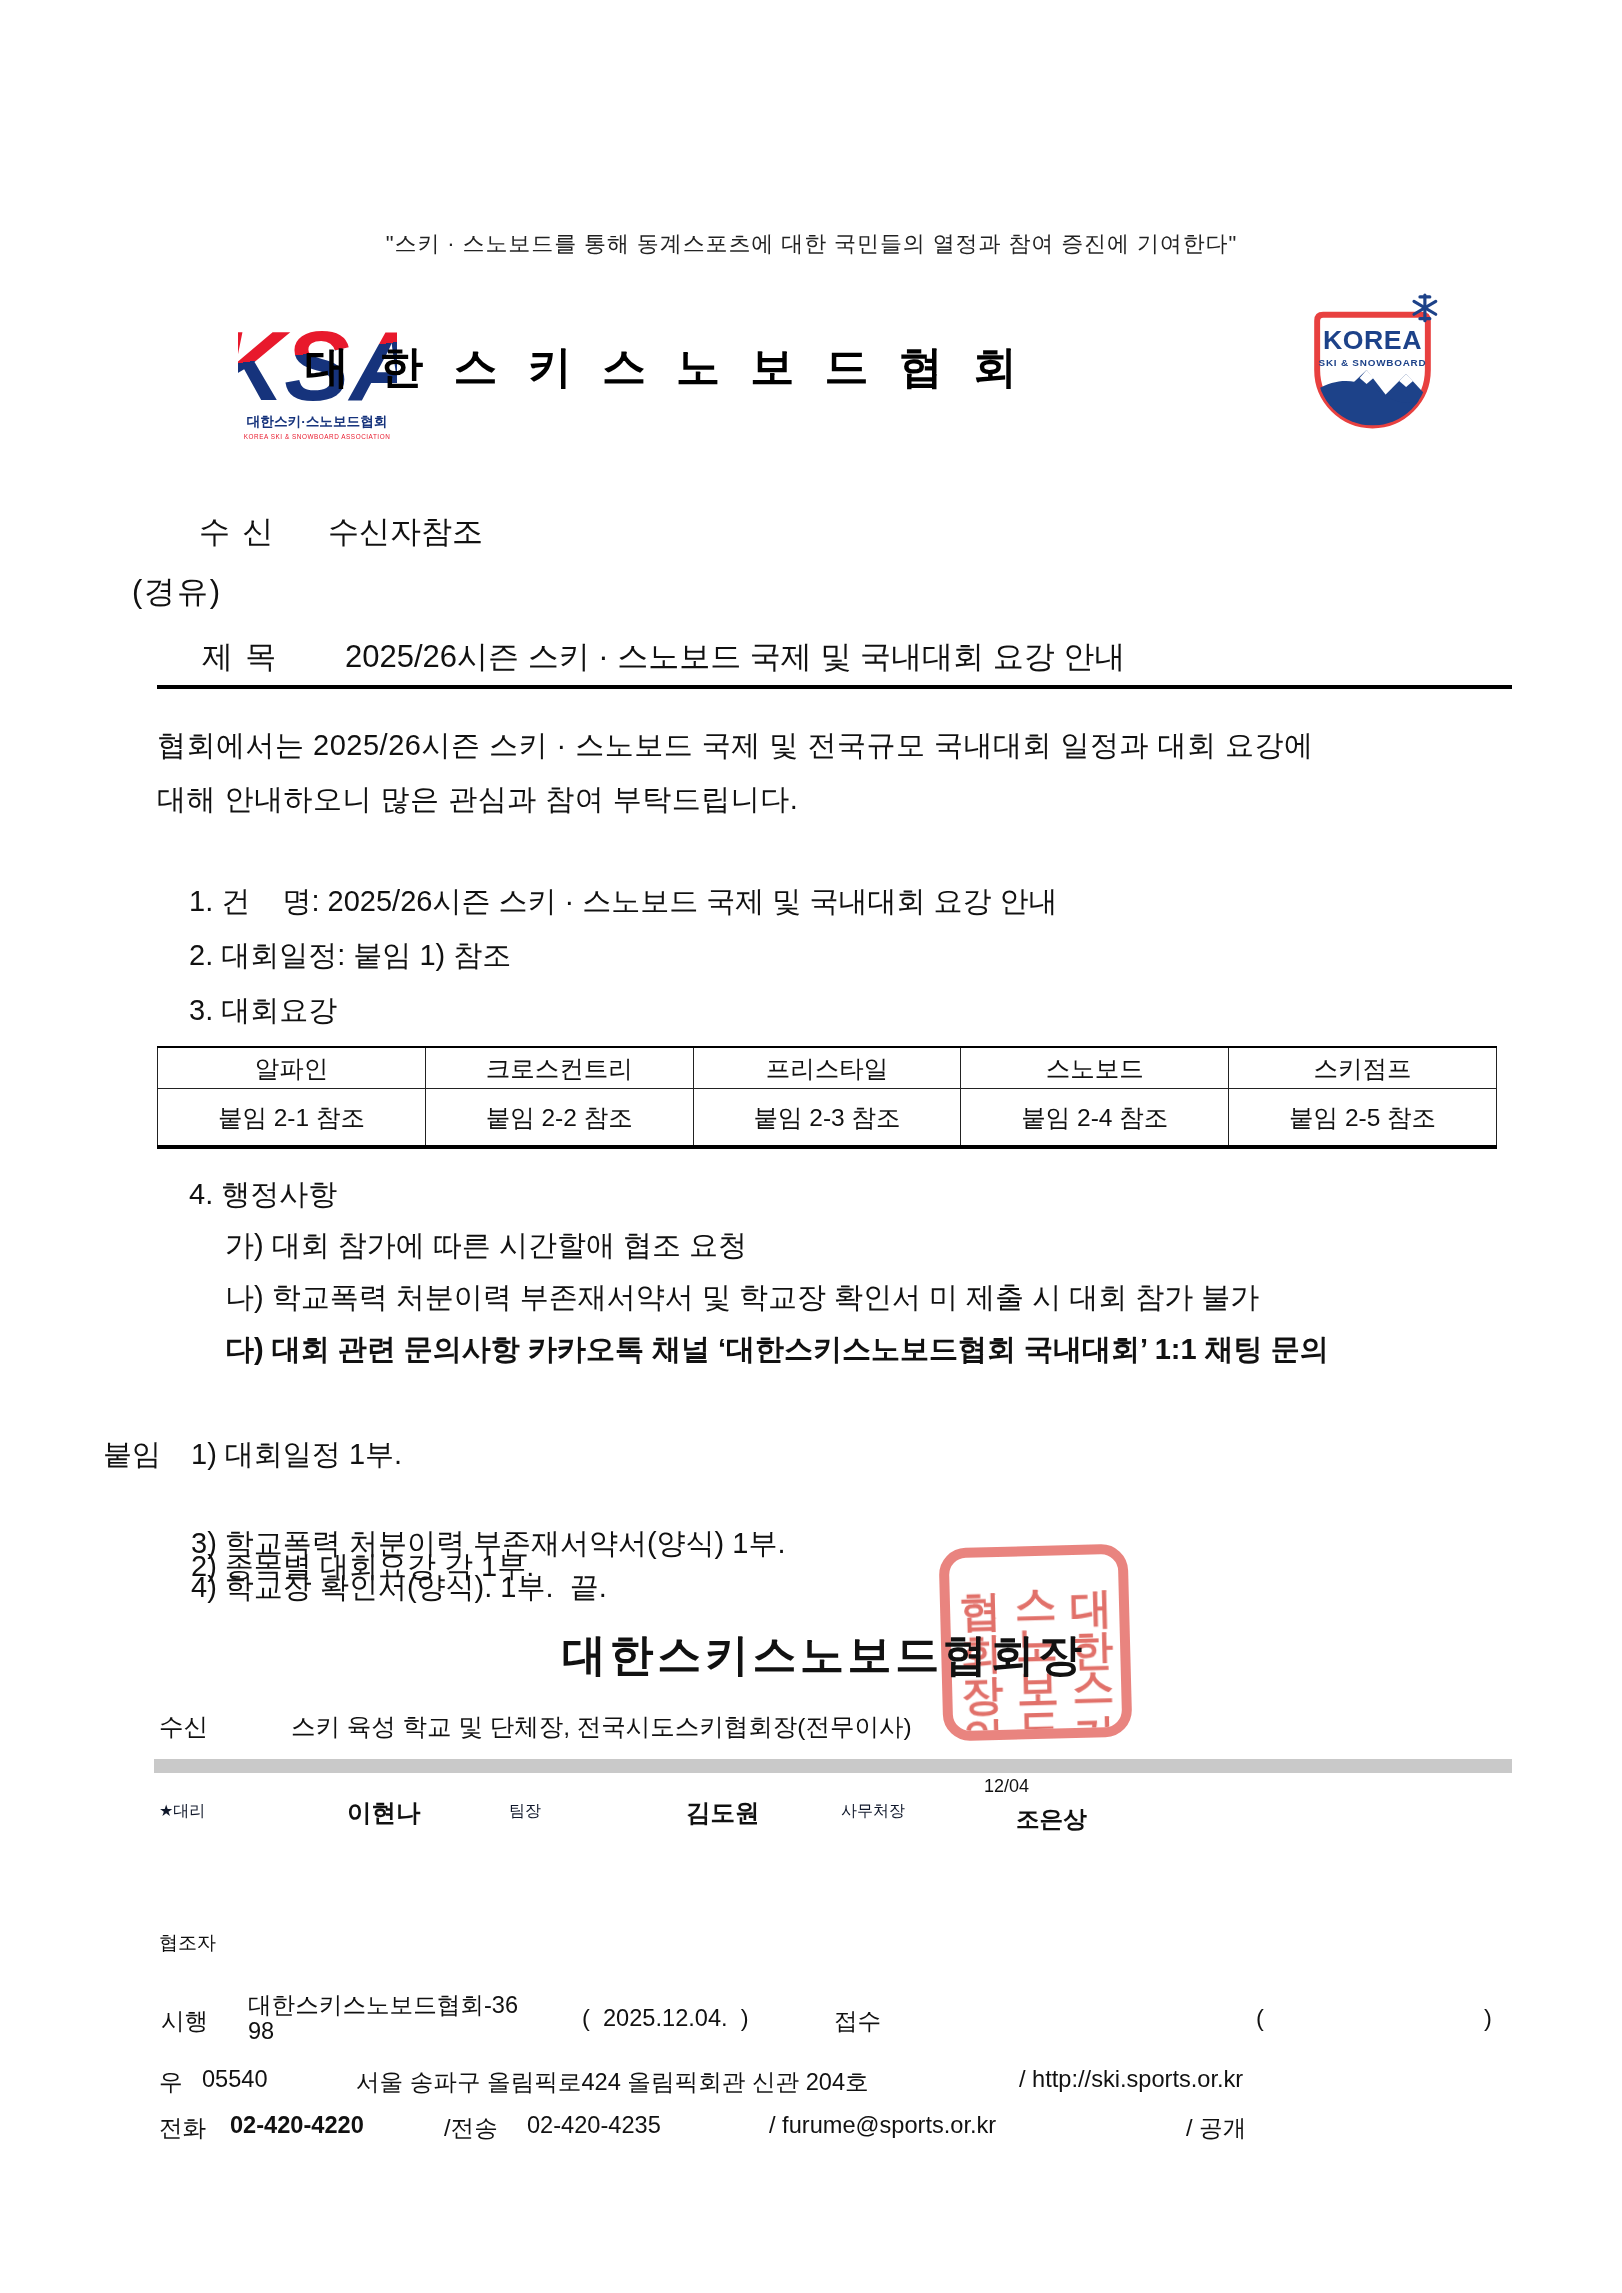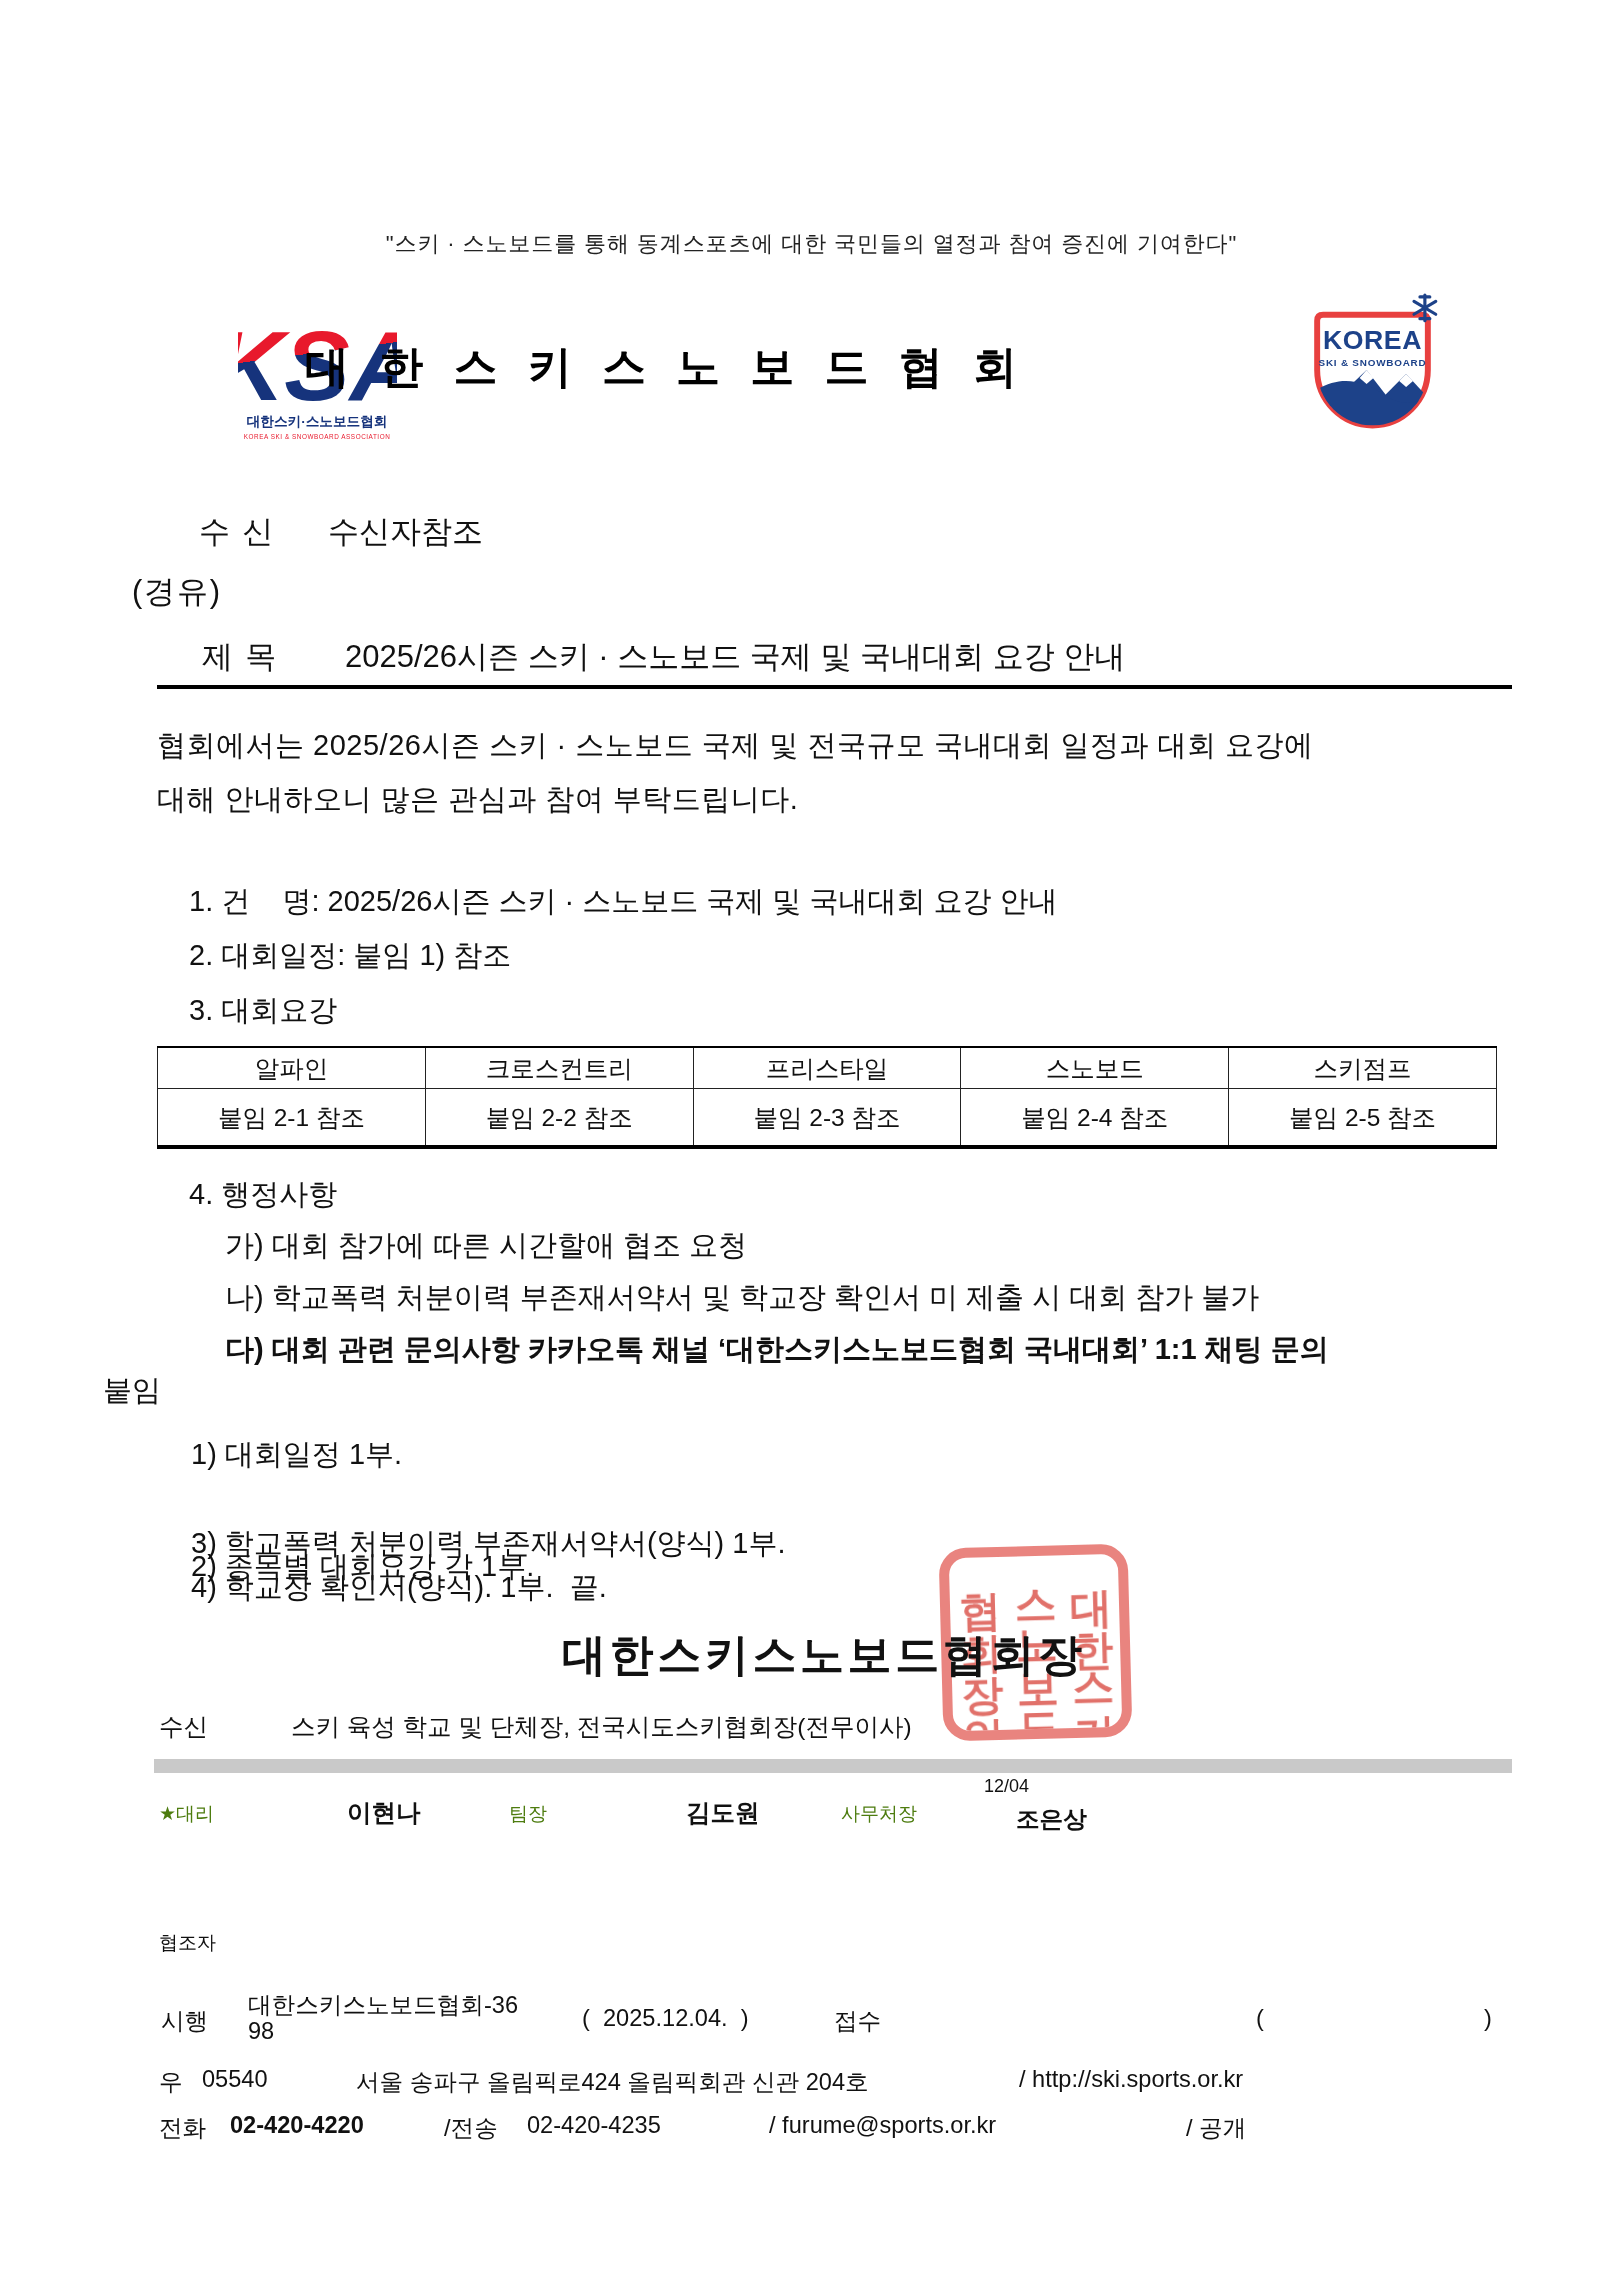--- a/index.html
+++ b/index.html
@@ -42,21 +42,21 @@
   }
   .stamp-text{
     writing-mode:vertical-rl;text-orientation:upright;
     width:100%;height:100%;
     font-size:42px;line-height:1.32;letter-spacing:0px;
     font-weight:700;color:#dd5e56;
     filter:blur(0.5px);
     padding-top:3.6px;box-sizing:border-box;
   }
   .gray-band{position:absolute;left:154px;top:1759px;width:1358px;height:13.6px;background:#c9c9c9;}
-  .appr-role{font-size:19px;color:#4d7c0f;}
+  .appr-role{font-size:16px;color:#0f172a;}
   .appr-name{font-size:24.5px;font-weight:700;}
   .foot{font-size:23.6px;}
   .small-label{font-size:19px;}
   svg text{font-family:"Liberation Sans","DejaVu Sans",sans-serif;}
 </style>
 </head>
 <body>
 
 <div class="page">
 
@@ -139,21 +139,21 @@
         <td>붙임 2-5 참조</td>
       </tr>
     </tbody>
   </table>
 
   <div class="abs list-item" style="left:189px;top:1175px;">4. 행정사항</div>
   <div class="abs list-item" style="left:225px;top:1226px;">가) 대회 참가에 따른 시간할애 협조 요청</div>
   <div class="abs list-item" style="left:225px;top:1278px;">나) 학교폭력 처분이력 부존재서약서 및 학교장 확인서 미 제출 시 대회 참가 불가</div>
   <div class="abs list-item" style="left:225px;top:1330px;font-weight:bold;">다) 대회 관련 문의사항 카카오톡 채널 ‘대한스키스노보드협회 국내대회’ 1:1 채팅 문의</div>
 
-  <div class="abs list-item" style="left:103px;top:1371px;">붙임</div>
+  <div class="abs list-item" style="left:103px;top:1435px;">붙임</div>
   <div class="abs list-item" style="left:191px;top:1435px;">1) 대회일정 1부.</div>
   <div class="abs list-item" style="left:191px;top:1547px;">2) 종목별 대회요강 각 1부.</div>
   <div class="abs list-item" style="left:191px;top:1524px;">3) 학교폭력 처분이력 부존재서약서(양식) 1부.</div>
   <div class="abs list-item" style="left:191px;top:1568px;">4) 학교장 확인서(양식). 1부.  끝.</div>
 
   <div class="abs sign-title">대한스키스노보드협회장</div>
   <div class="stamp">
     <div class="stamp-text">대한스키스노보드협회장인</div>
   </div>
 

